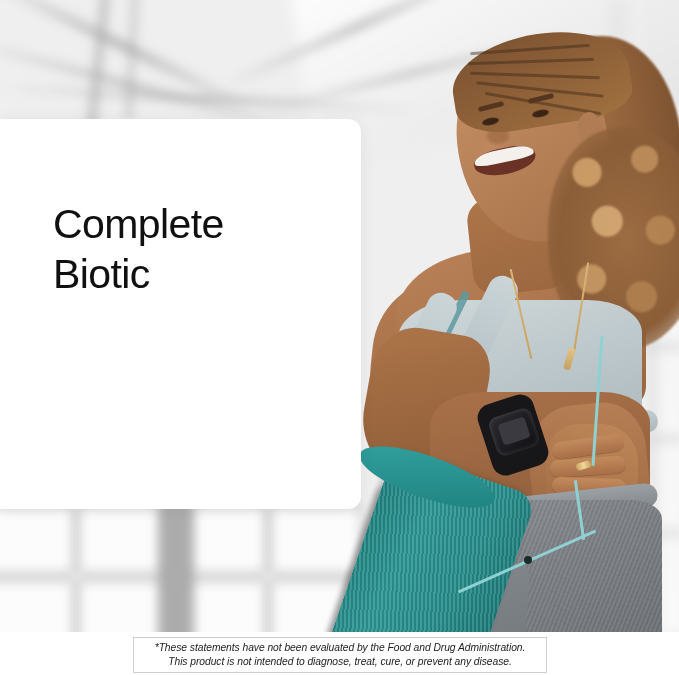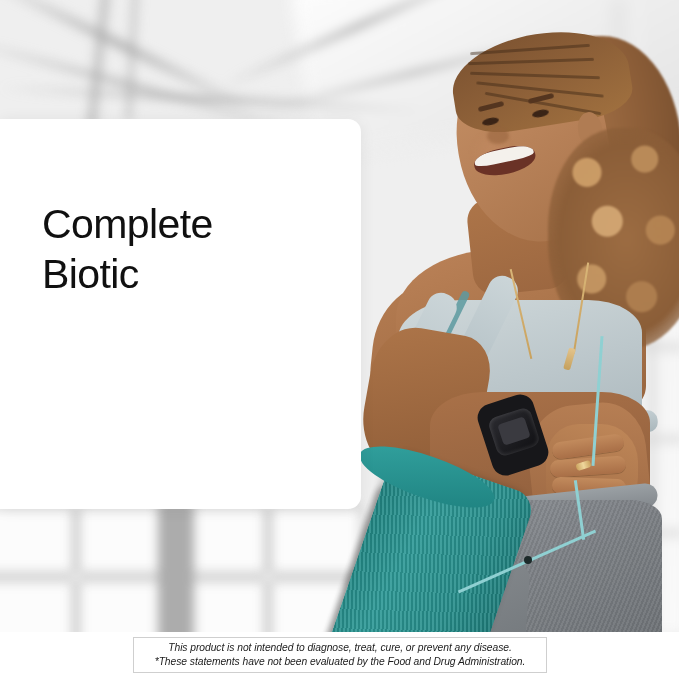--- a/index.html
+++ b/index.html
@@ -341,21 +341,21 @@
   .card{
     position:absolute;
     left:0; top:119px;
     width:361px; height:390px;
     background:#ffffff;
     border-radius:0 13px 13px 0;
     box-shadow:0 1px 16px rgba(0,0,0,.07);
   }
   .card-inner{
     position:absolute;
-    left:42px; top:80px;
+    left:53px; top:80px;
     width:290px;
   }
   .headline{
     font-size:41px;
     line-height:50px;
     font-weight:500;
     letter-spacing:-.6px;
     color:#101010;
     white-space:pre-line;
   }
@@ -510,18 +510,18 @@
       <div class="card-inner">
         <div class="headline">Complete
 Biotic</div>
       </div>
     </div>
 
   </div>
 
   <div class="band">
     <div class="disclaimer">
+      <div class="disclaimer-line">*These statements have not been evaluated by the Food and Drug Administration.</div>
       <div class="disclaimer-line">This product is not intended to diagnose, treat, cure, or prevent any disease.</div>
-      <div class="disclaimer-line">*These statements have not been evaluated by the Food and Drug Administration.</div>
     </div>
   </div>
 
 </div>
 
 </body></html>

